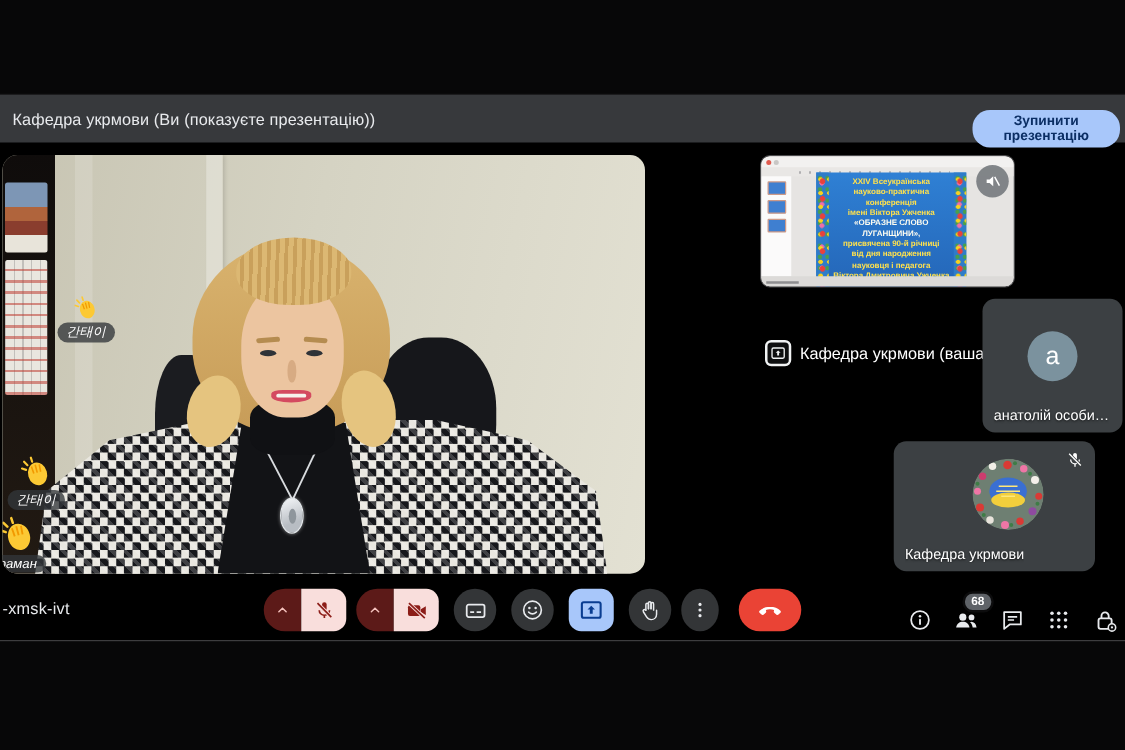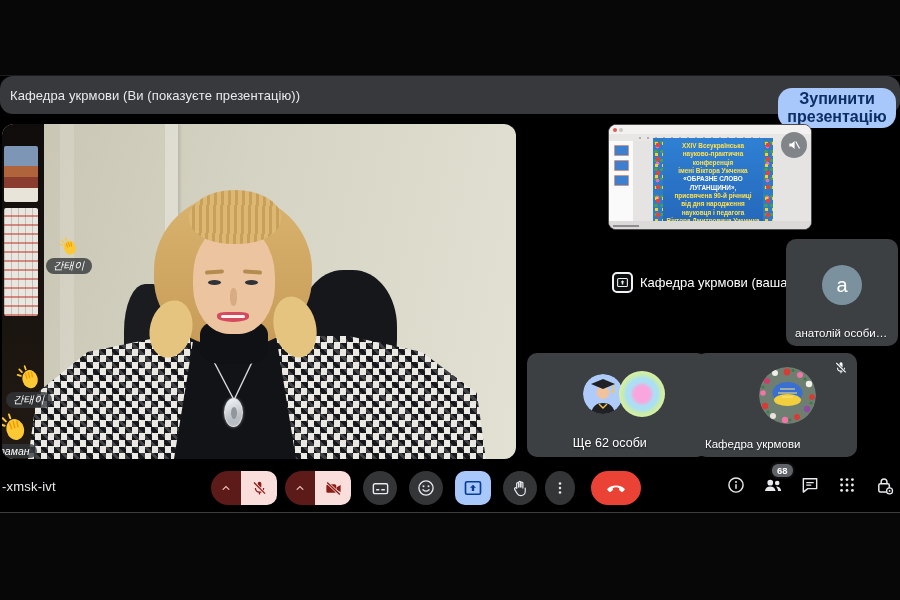--- a/index.html
+++ b/index.html
@@ -2,24 +2,24 @@
 <html><head>
 <meta charset="utf-8">
 <style>
   * { margin:0; padding:0; box-sizing:border-box; }
   body { background:#070708; font-family:"Liberation Sans", sans-serif; }
   .screen { position:relative; width:900px; height:600px; background:#070708; overflow:hidden; }
   .meet { position:absolute; left:0; top:75px; width:900px; height:438px; background:#000;
           border-bottom:1px solid #3d3d3f; border-top:1px solid #1c1c1e; }
 
   
-  .topbar { position:absolute; left:0; top:0; width:100%; height:38px; background:#37393c; display:flex; align-items:center;border-radius:13px; }
+  .topbar { position:absolute; left:0; top:0; width:100%; height:38px; background:#37393c; display:flex; align-items:center; }
   .topbar-title { margin-left:10px; font-size:13px; font-weight:500; color:#e8eaed; letter-spacing:.1px; }
-  .stop-btn { position:absolute; left:778px; top:12px; width:118px; height:40px; border-radius:14px;
-              background:#a8c7fa; color:#0b2e64; font-size:16px; font-weight:700; line-height:1.12;
+  .stop-btn { position:absolute; left:778px; top:12px; width:118px; height:30px; border-radius:14px;
+              background:#a8c7fa; color:#0b2e64; font-size:11px; font-weight:700; line-height:1.12;
               display:flex; align-items:center; justify-content:center; text-align:center; border:none; cursor:pointer; }
 
   
   .main-tile { position:absolute; left:2px; top:48px; width:514px; height:335px; border-radius:12px; overflow:hidden;
                background:linear-gradient(102deg,#c7c4b2 0%,#d5d3c3 45%,#e3e1d3 100%); }
   .wardrobe { position:absolute; left:0; top:0; width:42px; height:335px; background:linear-gradient(180deg,#0f0c0b,#221a13); }
   .cal-photo { position:absolute; left:2px; top:22px; width:34px; height:56px; background:
       linear-gradient(180deg,#7d96b5 0 35%,#b0643c 35% 55%,#8a3d2e 55% 75%,#e8e4da 75% 100%); border-radius:2px; }
   .cal-grid { position:absolute; left:2px; top:84px; width:34px; height:108px; background:#e9e6df; border-radius:2px;
       background-image:repeating-linear-gradient(0deg, rgba(190,60,50,.55) 0 2px, transparent 2px 9px),
@@ -124,21 +124,21 @@
   .ctrlbar { position:absolute; left:0; top:383px; width:900px; height:55px; background:transparent; }
   .meeting-code { position:absolute; left:2px; top:20px; font-size:13px; color:#e8eaed; letter-spacing:.2px; }
   .controls { position:absolute; left:211px; top:12px; display:flex; align-items:center; }
   .ctl { height:34px; display:flex; align-items:center; justify-content:center; border:none; cursor:pointer; }
   .chev { width:30px; background:#5c1a18; border-radius:17px 0 0 17px; }
   .muted-main { width:36px; background:#f9dedc; border-radius:0 10px 10px 0; }
   .round { width:34px; border-radius:50%; background:#333537; }
   .present-btn { width:36px; border-radius:10px; background:#a8c7fa; }
   .dots-btn { width:30px; border-radius:50%; background:#333537; }
   .end-btn { width:50px; border-radius:18px; background:#ea4335; } .gap8{width:8px;} .gap12{width:12px;} .gap16{width:16px;}
-  .right-icons { position:absolute; right:4px; top:14px; display:flex; align-items:center; gap:13px; }
+  .right-icons { position:absolute; right:4px; top:25px; display:flex; align-items:center; gap:13px; }
   .ricon { position:relative; width:24px; height:24px; display:flex; align-items:center; justify-content:center; cursor:pointer; }
   .badge { position:absolute; top:-11px; left:9px; background:#5f6368; color:#fff; font-size:9.5px; font-weight:700;
       padding:1px 5px; border-radius:8px; border:2px solid #0c0c0d; }
 </style>
 </head>
 <body>
 
 <div class="screen">
   <div class="meet">
 
@@ -255,35 +255,22 @@
     </div>
     <div class="pres-caption">Кафедра укрмови (ваша пр…</div>
 
 
 
     <div class="tile" style="left:786px; top:163px; width:112px; height:107px;">
       <div class="avatar-circle letter-avatar" style="left:36px; top:26px; width:40px; height:40px;">a</div>
       <span class="tile-name">анатолій особи…</span>
     </div>
 
-    <div class="tile" style="left:527px; top:277px; width:180px; height:104px;">
-      <svg class="avatar-circle" style="left:56px; top:21px;" width="40" height="40" viewBox="0 0 40 40">
-        <circle cx="20" cy="20" r="20" fill="#aecbfa"></circle>
-        <circle cx="20" cy="18.5" r="6.5" fill="#f0c29e"></circle>
-        <path d="M8 40c1-8 6-11 12-11s11 3 12 11z" fill="#202124"></path>
-        <path d="M16 30l4 4 4-4" stroke="#f4c64d" stroke-width="1.4" fill="none"></path>
-        <path d="M20 5l12 5-12 5-12-5z" fill="#202124"></path>
-        <path d="M30 11v5" stroke="#f4c64d" stroke-width="1.4"></path>
-          <circle cx="30" cy="17.5" r="1.5" fill="#f4c64d"></circle>
-      </svg>
-      <div class="avatar-circle rainbow" style="left:92px; top:18px; width:46px; height:46px;"></div>
-      <span class="tile-name center">Ще 62 особи</span>
-    </div>
-
-    <div class="tile" style="left:696px; top:277px; width:161px; height:104px;">
+
+    <div class="tile" style="left:715px; top:277px; width:161px; height:104px;">
       <svg class="avatar-circle" style="left:63px; top:14px;" width="57" height="57" viewBox="0 0 57 57">
         <circle cx="28.5" cy="28.5" r="28.5" fill="#6e7f72"></circle>
         <ellipse cx="28.5" cy="26" rx="15" ry="11" fill="#3a6fd2"></ellipse>
         <ellipse cx="28.5" cy="33" rx="13.5" ry="6" fill="#f2cf3c"></ellipse>
         <path d="M21 22h15M19 26h19M23 30h11" stroke="#ffe87a" stroke-width="1.2"></path>
         <g>
           <circle cx="28" cy="5" r="3.4" fill="#d93a35"></circle>
             <circle cx="41" cy="8" r="3" fill="#ef76a6"></circle>
           <circle cx="50" cy="17" r="3.2" fill="#f4f0ea"></circle>
             <circle cx="53" cy="30" r="2.8" fill="#d93a35"></circle>

